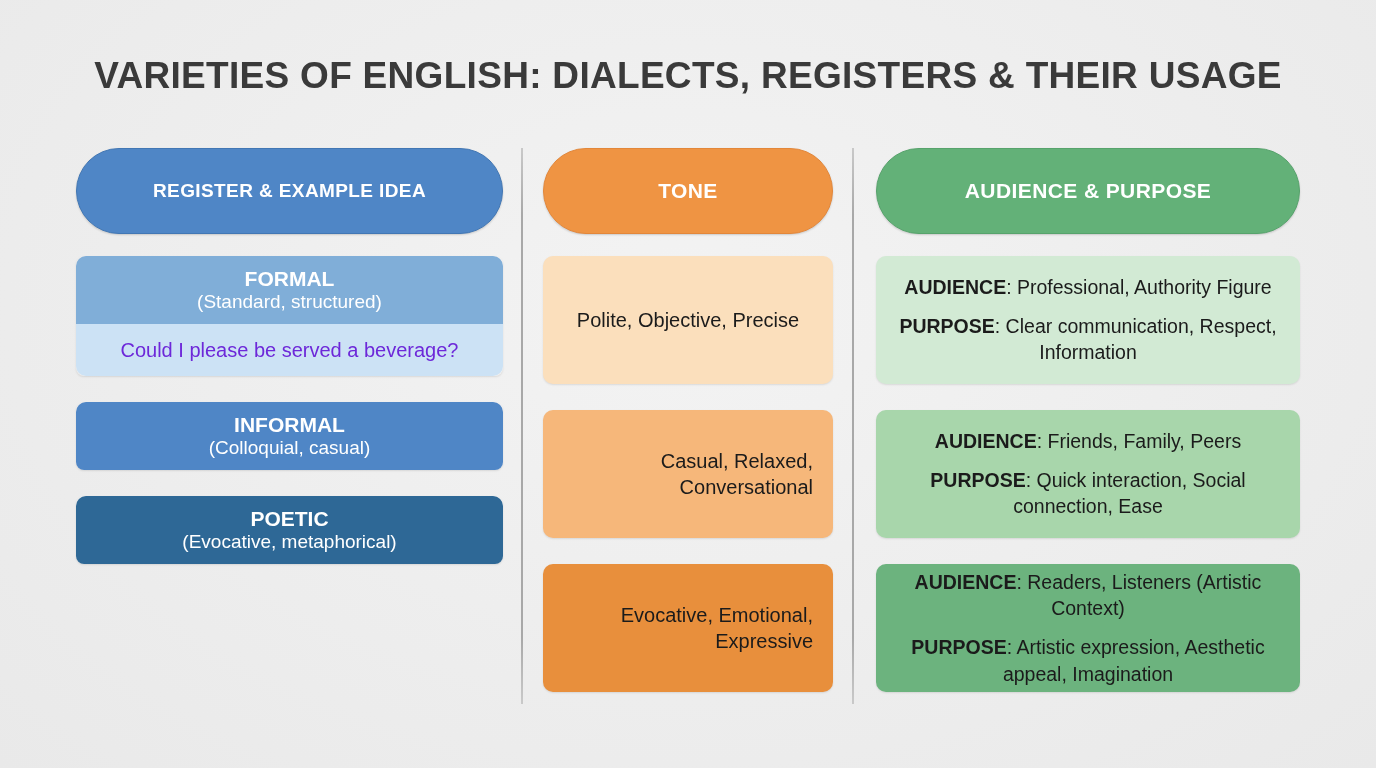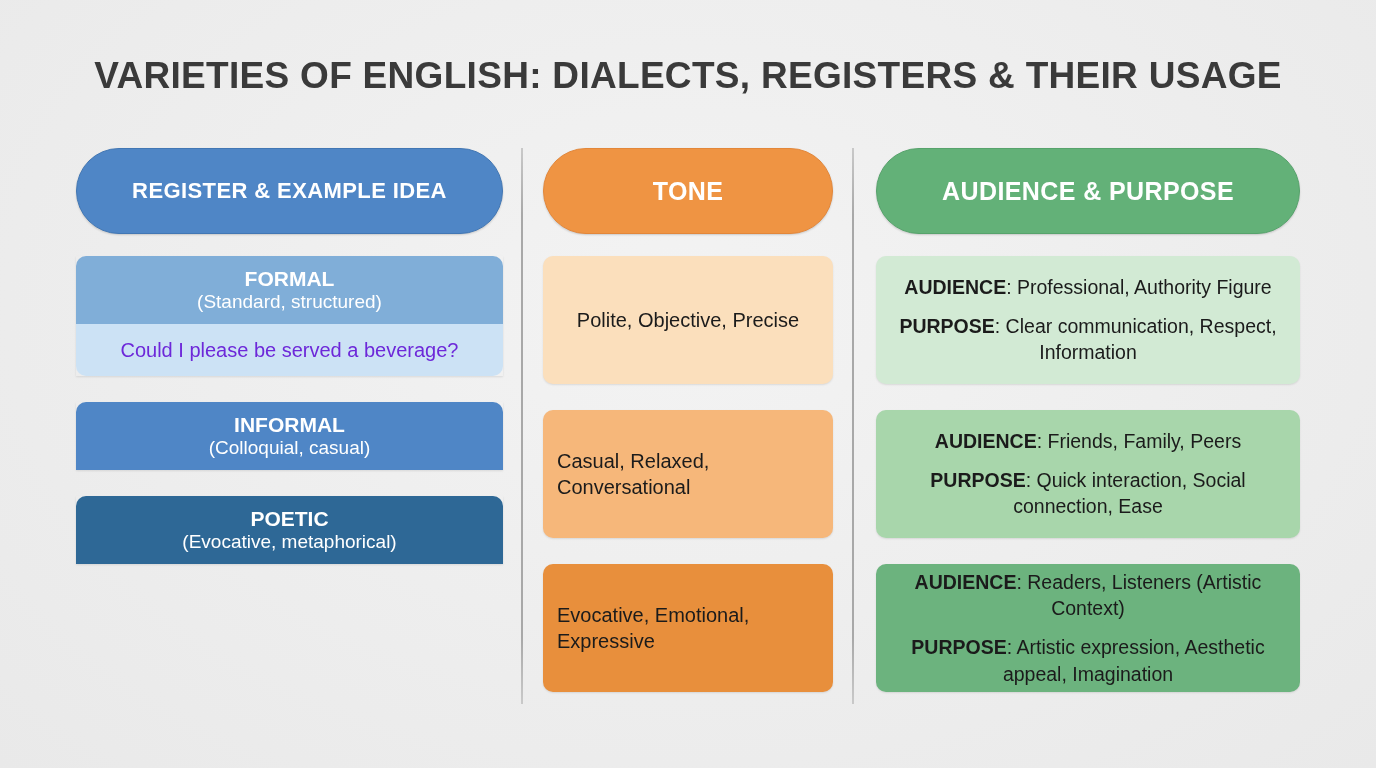--- a/index.html
+++ b/index.html
@@ -61,40 +61,40 @@
     height: 86px;
     display: flex;
     flex-direction: column;
     align-items: center;
     justify-content: center;
     color: #ffffff;
     box-sizing: border-box;
     box-shadow: 0 1px 2px rgba(0,0,0,0.16);
   }
   .pill .pill-title {
-    font-size: 22px;
+    font-size: 19px;
     font-weight: bold;
     letter-spacing: 0.4px;
     line-height: 1.16;
   }
   .pill .pill-sub {
     font-size: 20px;
     font-weight: normal;
     line-height: 1.2;
     margin-top: 1px;
   }
   .pill-blue   { background: #4f86c6; border: 1px solid #4277b4; }
   .pill-orange { background: #ef9443; border: 1px solid #e3873a; }
   .pill-green  { background: #63b178; border: 1px solid #57a36c; }
   .pill-orange .pill-title,
-  .pill-green  .pill-title { font-size: 25px; }
+  .pill-green  .pill-title { font-size: 21px; }
 
   
   .reg-card {
-    border-radius: 0;
+    border-radius: 8px;
     overflow: hidden;
     box-shadow: 0 1px 2px rgba(0,0,0,0.10);
   }
   .reg-head {
     height: 68px;
     display: flex;
     flex-direction: column;
     align-items: center;
     justify-content: center;
     color: #ffffff;
@@ -123,24 +123,24 @@
   .head-formal   { background: #80aed8; }
   .head-informal { background: #4f86c6; }
   .head-poetic   { background: #2e6896; }
 
   
   .cell {
     border-radius: 10px;
     display: flex;
     align-items: center;
     justify-content: center;
-    text-align: left;
+    text-align: right;
     color: #1b1b1b;
     box-sizing: border-box;
-    padding: 6px 14px;
+    padding: 6px 20px;
     box-shadow: 0 1px 2px rgba(0,0,0,0.10);
   }
   .tone-cell { height: 128px; font-size: 20px; line-height: 1.32; }
   .tone-1 { background: #fbdfbc; }
   .tone-2 { background: #f6b77a; }
   .tone-3 { background: #e88f3c; }
 
   .aud-cell {
     height: 128px;
     font-size: 19.5px;

